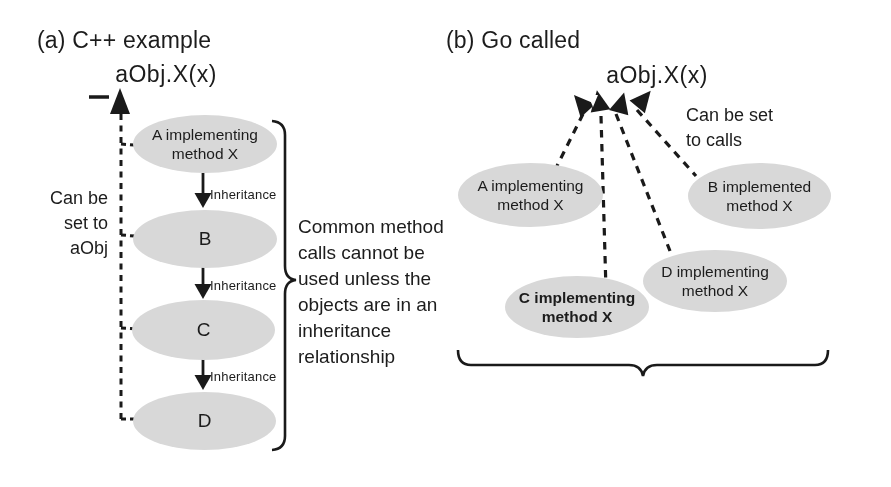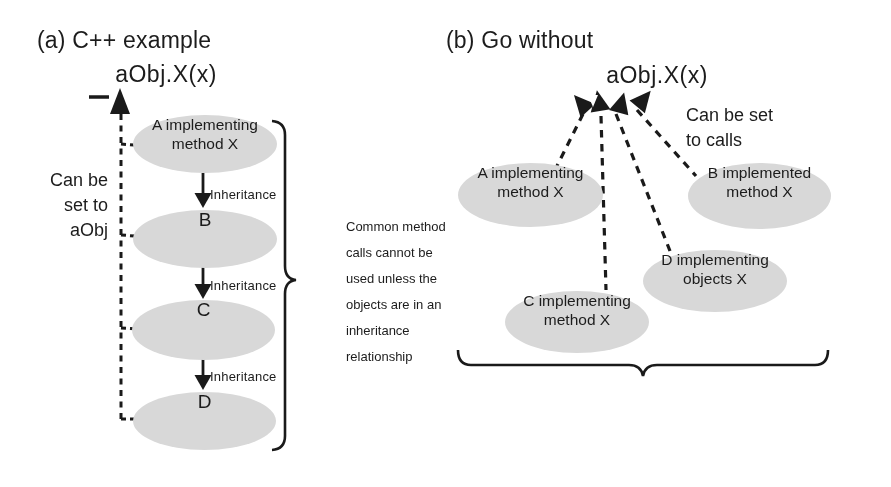--- a/index.html
+++ b/index.html
@@ -12,26 +12,26 @@
   svg.layer{position:absolute;left:0;top:0;}
   .ln{stroke:var(--line,#1a1a1a);fill:none;}
   .fl{fill:var(--line,#1a1a1a);stroke:none;}
   .wh{fill:var(--background,#fff);stroke:none;}
   .txt{position:absolute;white-space:pre-line;}
   .panel-title{font-size:23px;letter-spacing:0.2px;}
   .call-label{font-size:23px;text-align:center;letter-spacing:0.5px;margin-left:16px;}
   .side-note{font-size:18px;line-height:25px;}
   .side-note.right{text-align:right;}
   .edge-label{font-size:13px;letter-spacing:0.2px;}
-  .brace-note{font-size:13px;margin-left:48px;}
+  .brace-note{font-size:19px;}
   .brace-note.a{line-height:26px;}
   .brace-note.b{line-height:25px;text-align:center;}
   .node{
     position:absolute;background:var(--node-fill,#d8d8d8);border-radius:50%;
-    display:flex;justify-content:center;
+    display:flex;align-items:center;justify-content:center;
     text-align:center;font-size:15.5px;line-height:19px;
   }
   .node.big{font-size:19px;line-height:20px;}
   .node span{white-space:pre-line;}
 </style>
 </head>
 <body>
 
 <div class="stage">
 
@@ -84,21 +84,21 @@
       <polygon class="wh" points="588,95 598,95 593,107"></polygon>
     </g>
 
     <path class="ln" stroke-width="2.6" d="M 458 350 Q 458 365 471 365 L 629 365 Q 641 365 643 376 Q 645 365 657 365 L 815 365 Q 828 365 828 350"></path>
   </svg>
 
   <div class="txt panel-title" style="left:37px;top:27px;">(a) C++ example</div>
 
   <div class="txt call-label" style="left:95px;top:61px;width:110px;">aObj.X(x)</div>
 
-  <div class="txt side-note right" style="left:36px;top:168px;width:72px;">Can be
+  <div class="txt side-note right" style="left:36px;top:186px;width:72px;">Can be
 set to
 aObj</div>
 
   <div class="node" style="left:133px;top:115px;width:144px;height:58px;">
     <span>A implementing
 method X</span>
   </div>
   <div class="node big" style="left:133px;top:210px;width:144px;height:58px;">
     <span>B</span>
   </div>
@@ -113,38 +113,38 @@
   <div class="txt edge-label" style="left:210px;top:278px;">Inheritance</div>
   <div class="txt edge-label" style="left:210px;top:369px;">Inheritance</div>
 
   <div class="txt brace-note a" style="left:298px;top:214px;width:158px;">Common method
 calls cannot be
 used unless the
 objects are in an
 inheritance
 relationship</div>
 
-  <div class="txt panel-title" style="left:446px;top:27px;">(b) Go without</div>
+  <div class="txt panel-title" style="left:446px;top:27px;">(b) Go called</div>
 
   <div class="txt call-label" style="left:586px;top:62px;width:110px;">aObj.X(x)</div>
 
   <div class="txt side-note" style="left:686px;top:103px;">Can be set
 to calls</div>
 
   <div class="node" style="left:458px;top:163px;width:145px;height:64px;">
     <span>A implementing
 method X</span>
   </div>
   <div class="node" style="left:688px;top:163px;width:143px;height:66px;">
     <span>B implemented
 method X</span>
   </div>
-  <div class="node" style="left:505px;top:291px;width:144px;height:62px;">
+  <div class="node" style="left:505px;top:276px;width:144px;height:62px;font-weight:bold;">
     <span>C implementing
 method X</span>
   </div>
   <div class="node" style="left:643px;top:250px;width:144px;height:62px;">
     <span>D implementing
-objects X</span>
+method X</span>
   </div>
 
 
 </div>
 
 </body></html>

